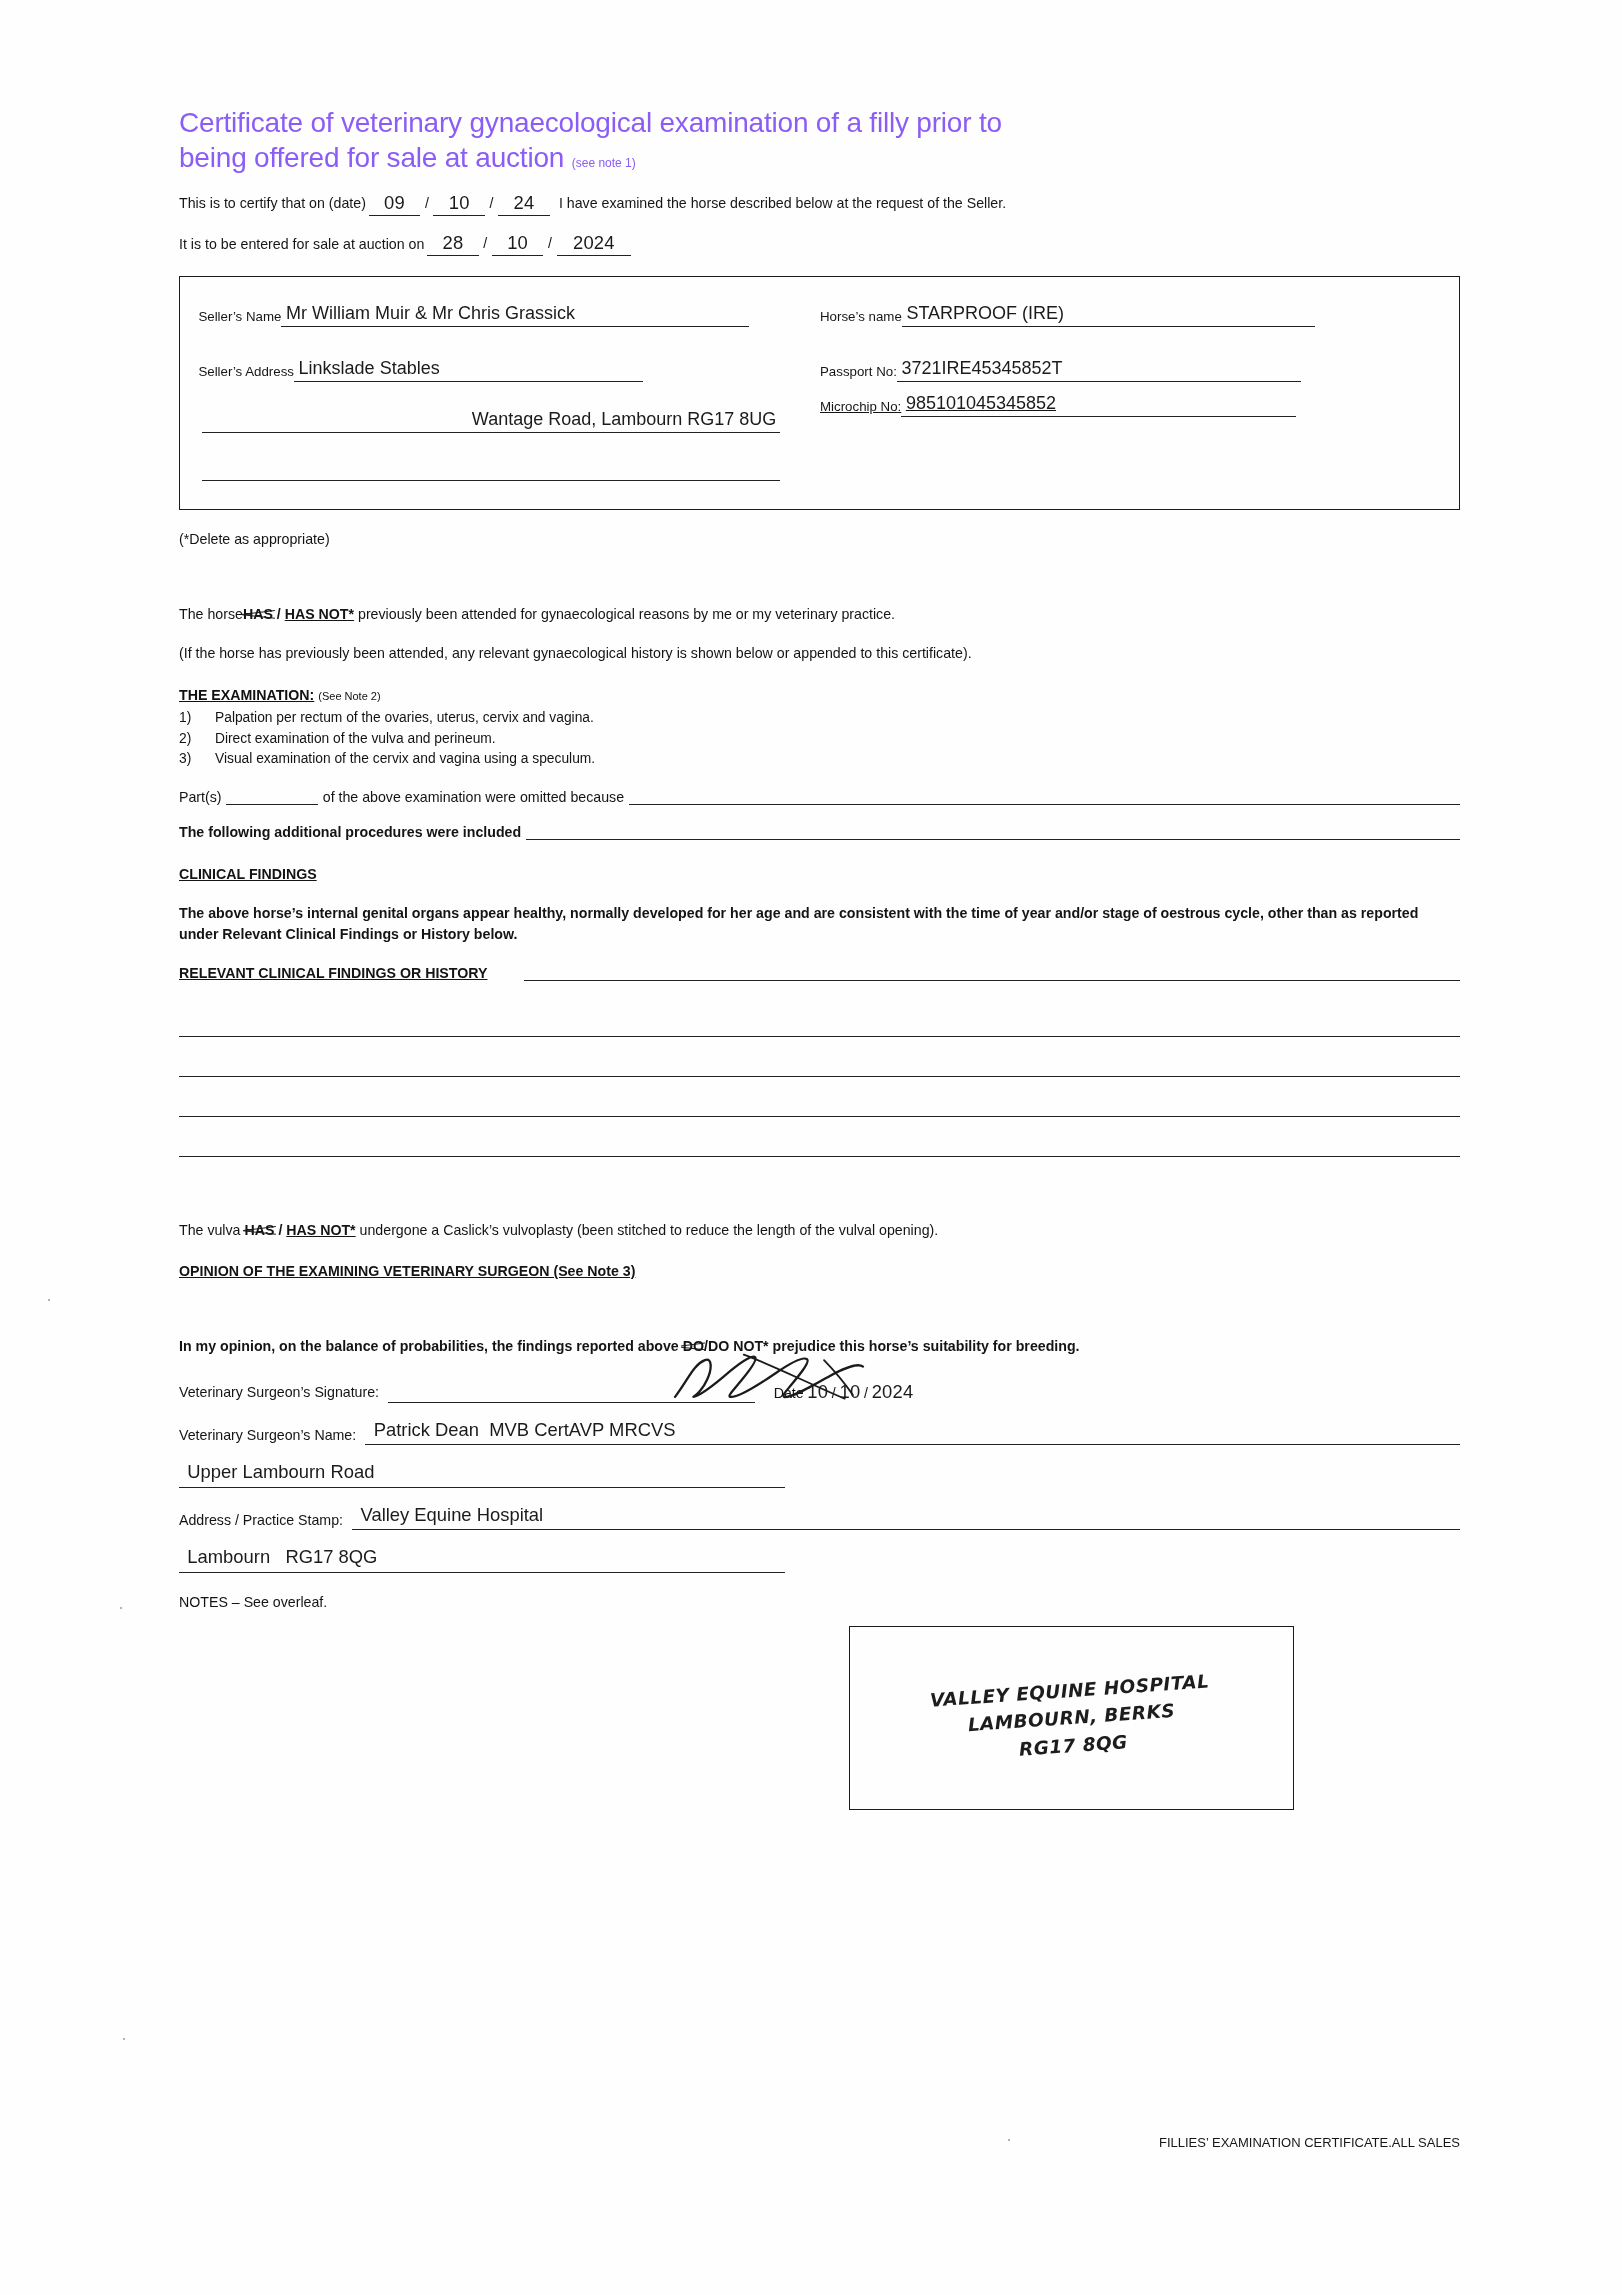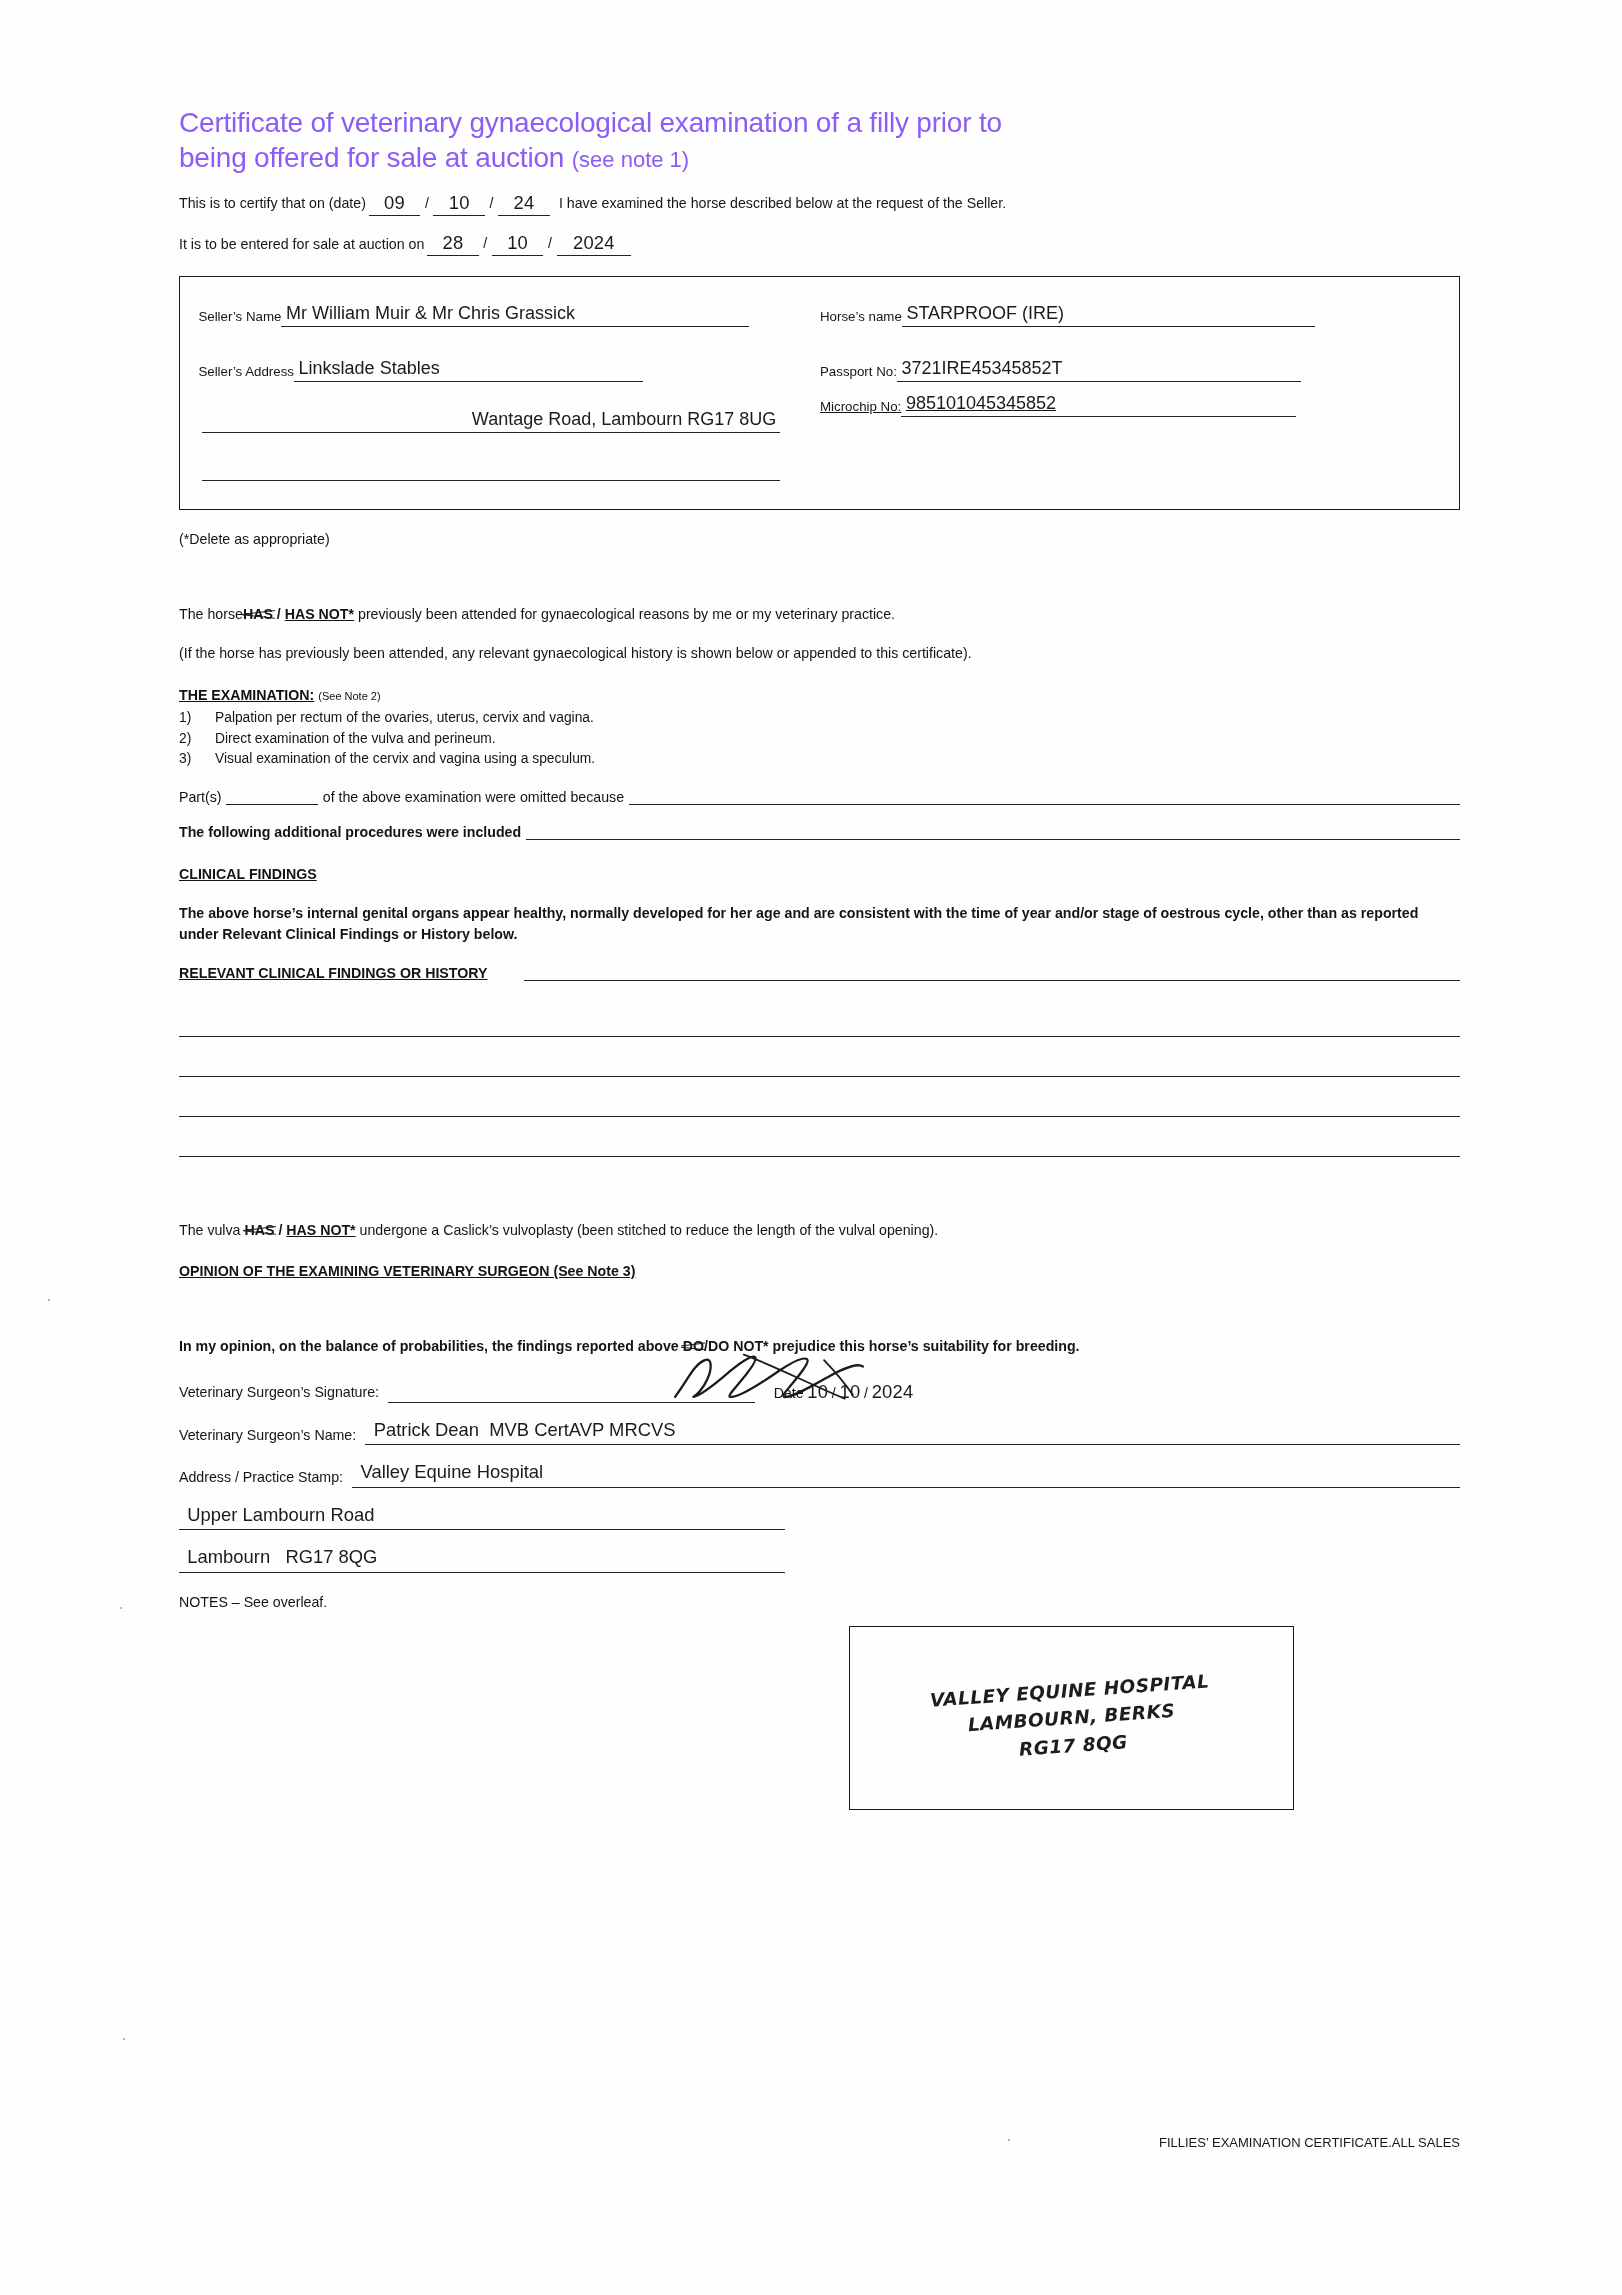--- a/index.html
+++ b/index.html
@@ -32,21 +32,21 @@
   
   .doc-title {
     font-size: 28px;
     line-height: 1.24;
     font-weight: 400;
     letter-spacing: -0.2px;
     color: #8b5cf6;
     margin: 0 0 2.8px 0;
   }
   .doc-title .note-ref {
-    font-size: 22px;
+    font-size: 12px;
     letter-spacing: 0;
   }
 
   
   .intro-line {
     font-size: 14.2px;
     color: #161616;
     display: flex;
     align-items: center;
     margin-top: 16.5px;
@@ -399,29 +399,29 @@
     </div>
 
     <div class="sig-row" style="margin-top:16.5px;">
       <span class="sig-label">Veterinary Surgeon’s Name:</span>
       <span class="sig-rule" style="flex:1; margin-left:9.2px;">
         <span class="sig-value">Patrick Dean  MVB CertAVP MRCVS</span>
       </span>
     </div>
 
     <div class="sig-row" style="margin-top:16.5px;">
+      <span class="sig-rule" style="width:606px;">
+        <span class="sig-value">Upper Lambourn Road</span>
+      </span>
+    </div>
+
+    <div class="sig-row" style="margin-top:16.5px;">
       <span class="sig-label">Address / Practice Stamp:</span>
       <span class="sig-rule" style="flex:1; margin-left:9.2px;">
         <span class="sig-value">Valley Equine Hospital</span>
-      </span>
-    </div>
-
-    <div class="sig-row" style="margin-top:16.5px;">
-      <span class="sig-rule" style="width:606px;">
-        <span class="sig-value">Upper Lambourn Road</span>
       </span>
     </div>
 
     <div class="sig-row" style="margin-top:16.5px;">
       <span class="sig-rule" style="width:606px;">
         <span class="sig-value">Lambourn   RG17 8QG</span>
       </span>
     </div>
 
     <div class="p" style="margin-top:19px;">NOTES – See overleaf.</div>

